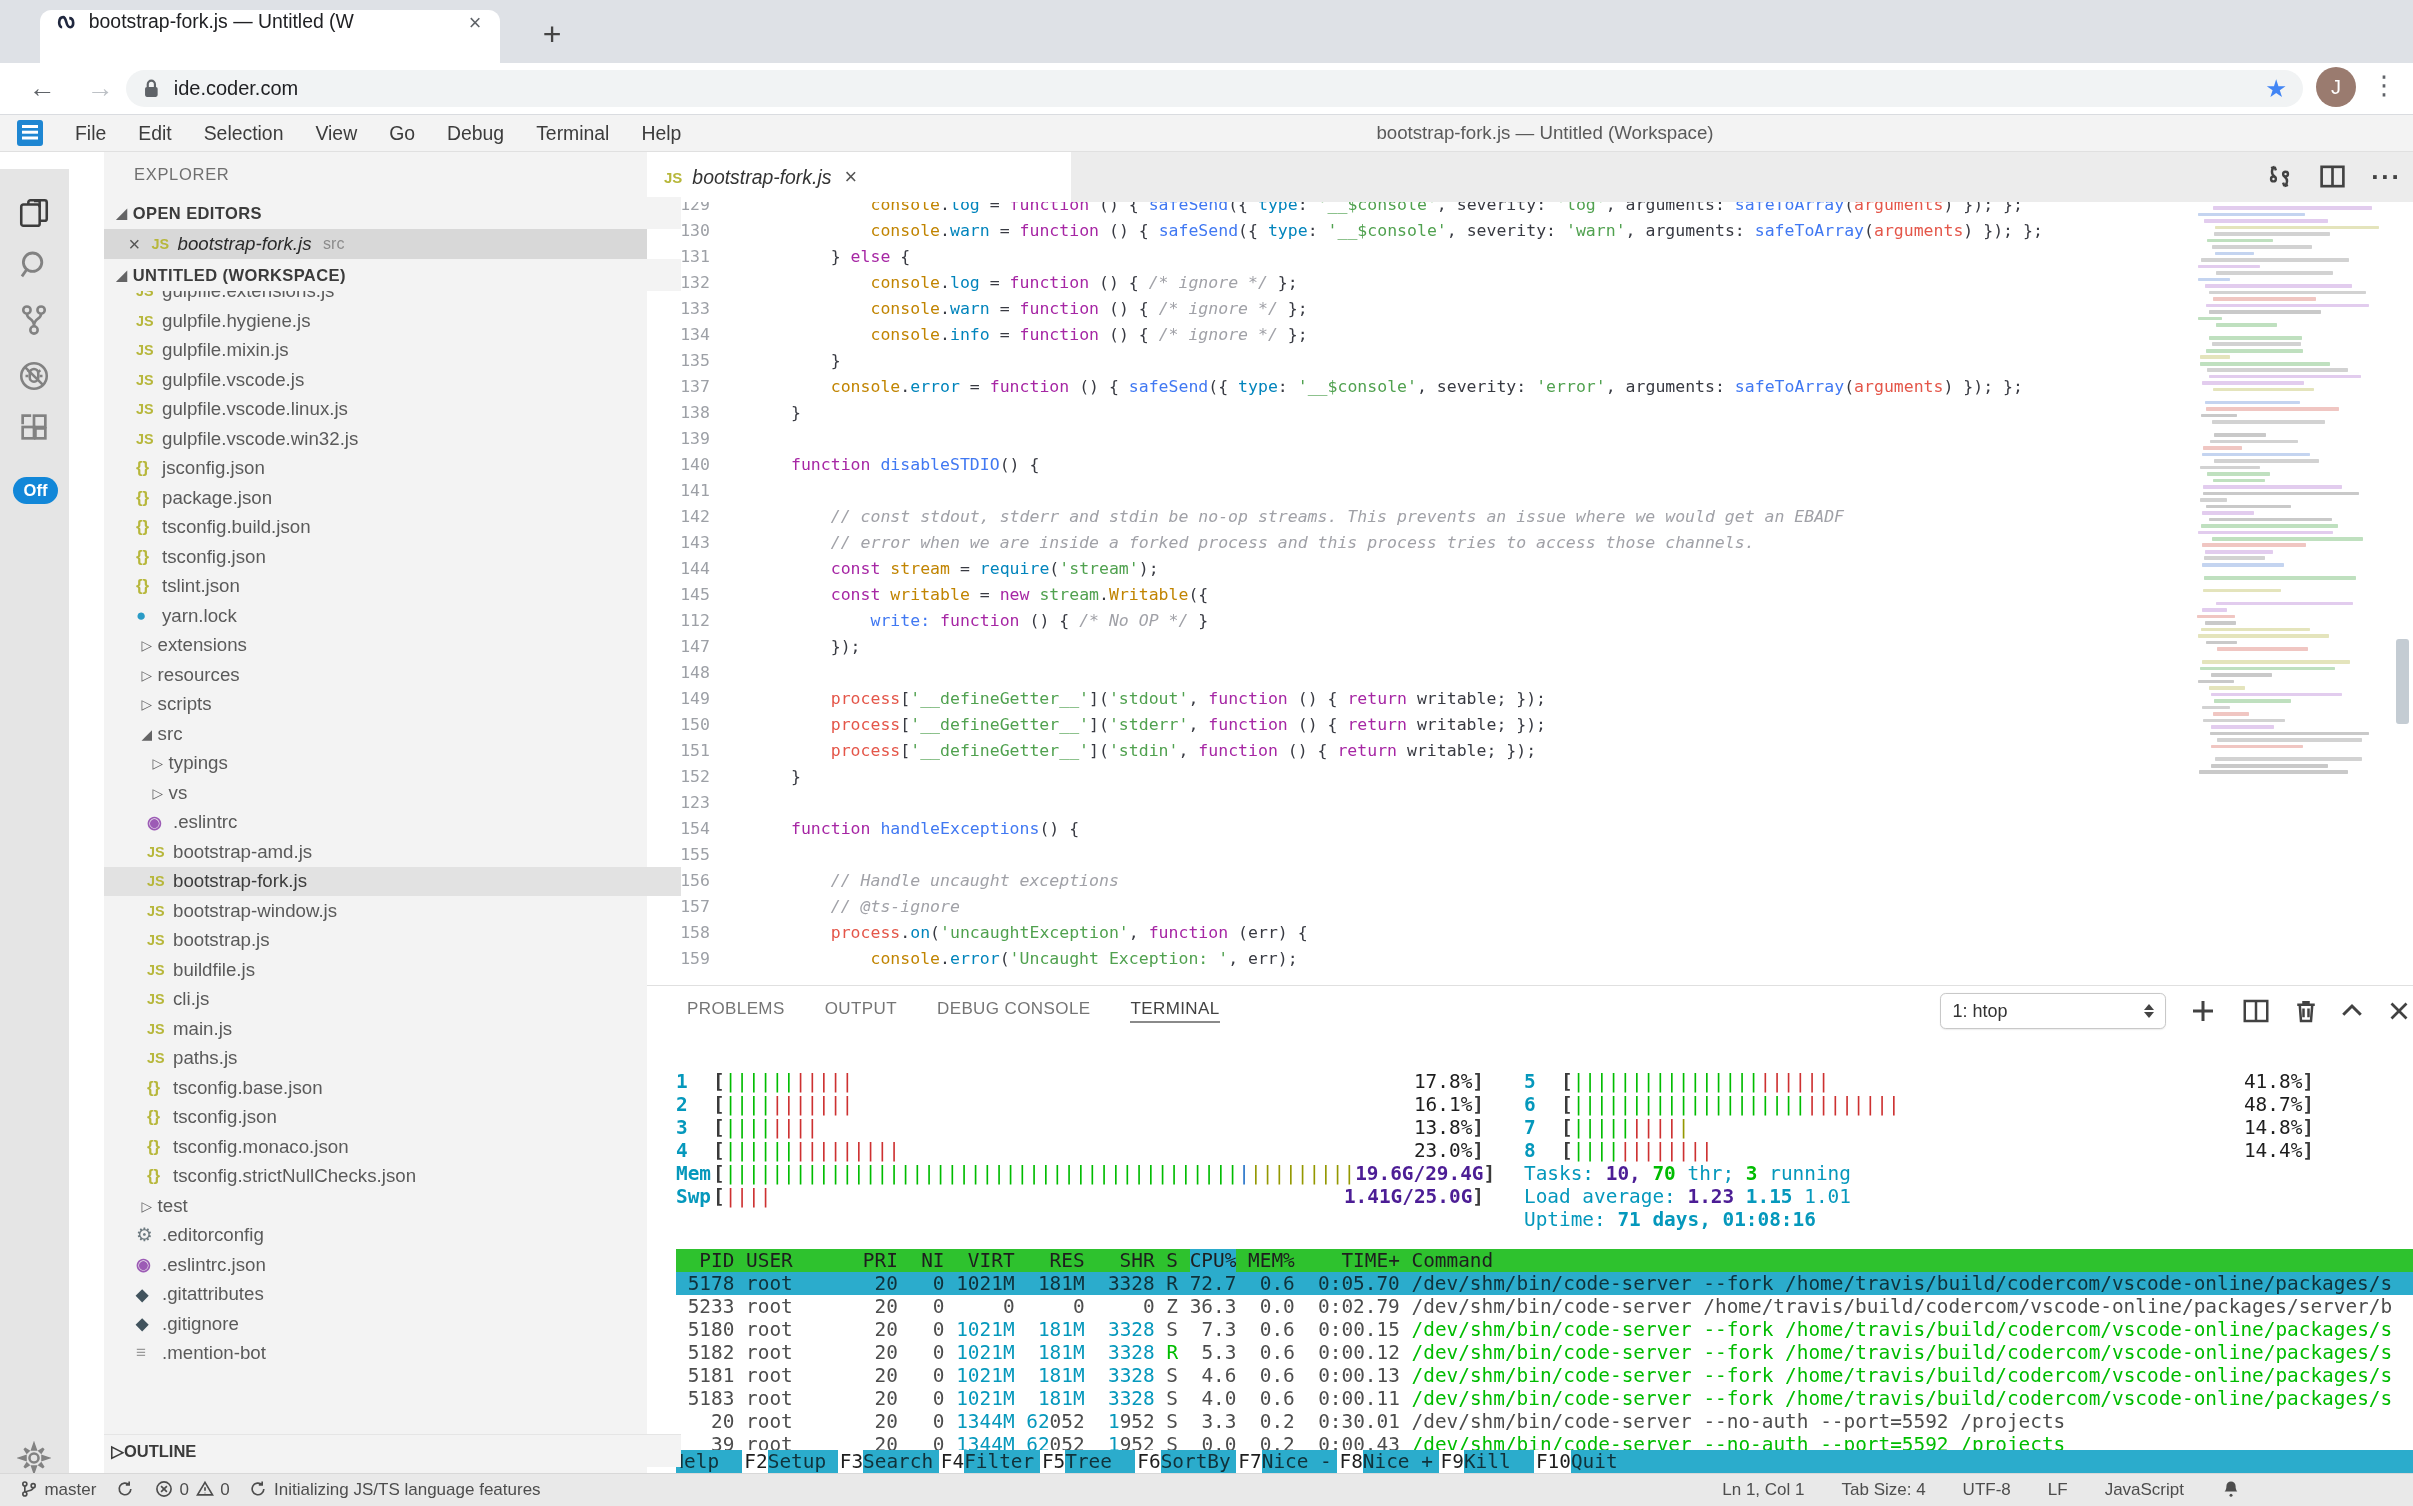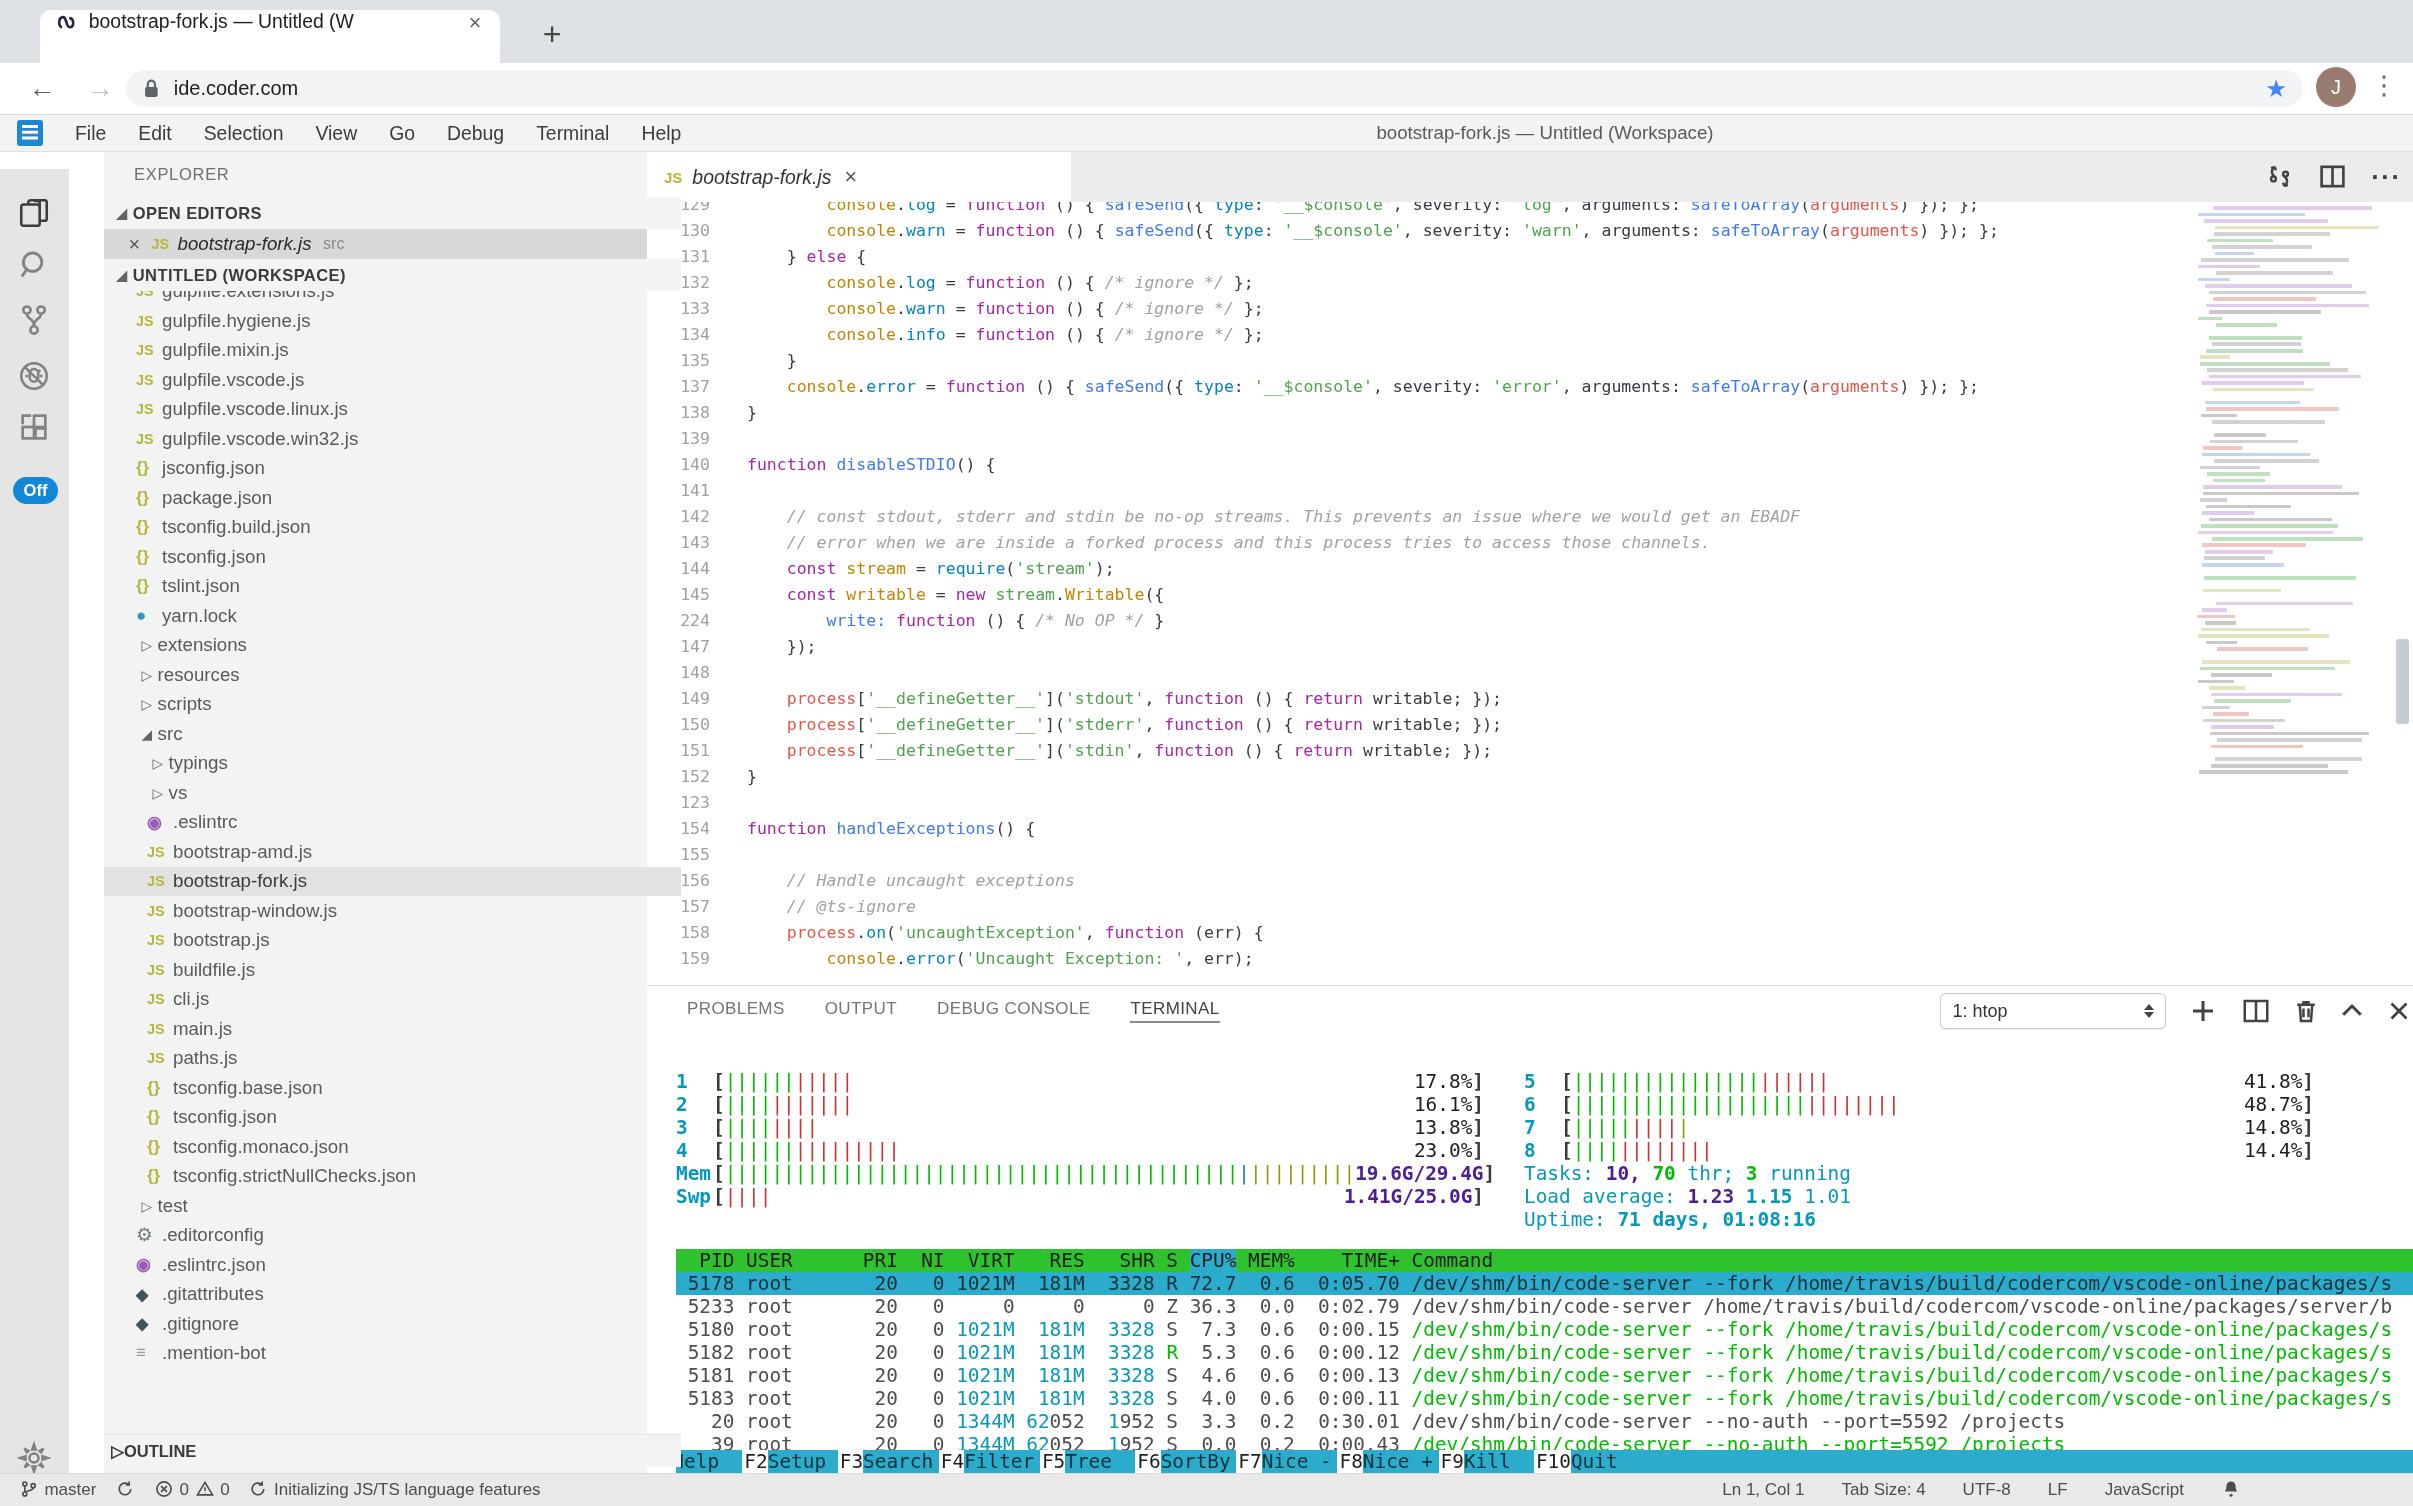--- a/index.html
+++ b/index.html
@@ -73,21 +73,21 @@
 
   
   .editor { position:absolute; left:647px; top:152px; right:0; bottom:33px; background:#fff; }
   .tabbar { position:absolute; left:0; top:0; width:100%; height:50px; background:#ECECEC; display:flex; }
   .etab { width:424px; height:50px; background:#fff; display:flex; align-items:center; padding:0 17px; }
   .etab-label { font-size:19.4px; font-style:italic; color:#333; margin:0 13px 0 10px; }
   .etab-close { font-size:21.6px; color:#555; }
   .tab-actions { position:absolute; right:11.5px; top:0; height:50px; display:flex; align-items:center; gap:24.4px; color:#424242; }
   .tab-actions svg { width:29px; height:29px; }
   .codearea { position:absolute; left:0; top:50px; width:100%; height:783px; overflow:hidden; }
-  .code-line { height:26px; display:flex; white-space:pre; font-family:"DejaVu Sans Mono",monospace; font-size:16.5px; line-height:26px; }
+  .code-line { height:26px; display:flex; white-space:pre; font-family:"DejaVu Sans Mono",monospace; font-size:16.5px; line-height:26px;gap:44px; }
   .gutter { width:63px; flex:0 0 63px; text-align:right; color:#9DA0A6; }
   .ltext { margin-left:37px; }
   .c-k{color:#A626A4} .c-f{color:#4078F2} .c-c{color:#0184BC} .c-v{color:#C18401}
   .c-s{color:#50A14F} .c-m{color:#A0A1A7;font-style:italic} .c-r{color:#E45649} .c-p{color:#383A42}
   .minimap { position:absolute; right:26px; top:4.3px; width:190px; height:575px; }
   .mm-row { height:3.6px; margin-bottom:2.9px; border-radius:0.7px; }
   .vscroll { position:absolute; right:4.3px; top:437px; width:13px; height:85px; background:rgba(100,120,140,.38); border-radius:2.9px; }
 
   
   .panel { position:absolute; left:0; top:833px; width:100%; bottom:0; background:#fff; border-top:0.7px solid #E0E0E0; }
@@ -437,21 +437,21 @@
           <div class="code-line"><span class="gutter">135</span><span class="ltext"><span class="c-p">    }</span></span></div>
           <div class="code-line"><span class="gutter">137</span><span class="ltext"><span class="c-p">    </span><span class="c-v">console</span><span class="c-p">.</span><span class="c-c">error</span><span class="c-p"> = </span><span class="c-k">function</span><span class="c-p"> () { </span><span class="c-f">safeSend</span><span class="c-p">({ </span><span class="c-c">type</span><span class="c-p">: </span><span class="c-s">'__$console'</span><span class="c-p">, severity: </span><span class="c-s">'error'</span><span class="c-p">, arguments: </span><span class="c-f">safeToArray</span><span class="c-p">(</span><span class="c-r">arguments</span><span class="c-p">) }); };</span></span></div>
           <div class="code-line"><span class="gutter">138</span><span class="ltext"><span class="c-p">}</span></span></div>
           <div class="code-line"><span class="gutter">139</span><span class="ltext"></span></div>
           <div class="code-line"><span class="gutter">140</span><span class="ltext"><span class="c-k">function</span><span class="c-p"> </span><span class="c-f">disableSTDIO</span><span class="c-p">() {</span></span></div>
           <div class="code-line"><span class="gutter">141</span><span class="ltext"></span></div>
           <div class="code-line"><span class="gutter">142</span><span class="ltext"><span class="c-p">    </span><span class="c-m">// const stdout, stderr and stdin be no-op streams. This prevents an issue where we would get an EBADF</span></span></div>
           <div class="code-line"><span class="gutter">143</span><span class="ltext"><span class="c-p">    </span><span class="c-m">// error when we are inside a forked process and this process tries to access those channels.</span></span></div>
           <div class="code-line"><span class="gutter">144</span><span class="ltext"><span class="c-p">    </span><span class="c-k">const</span><span class="c-p"> </span><span class="c-v">stream</span><span class="c-p"> = </span><span class="c-c">require</span><span class="c-p">(</span><span class="c-s">'stream'</span><span class="c-p">);</span></span></div>
           <div class="code-line"><span class="gutter">145</span><span class="ltext"><span class="c-p">    </span><span class="c-k">const</span><span class="c-p"> </span><span class="c-v">writable</span><span class="c-p"> = </span><span class="c-k">new</span><span class="c-p"> </span><span class="c-s">stream</span><span class="c-p">.</span><span class="c-v">Writable</span><span class="c-p">({</span></span></div>
-          <div class="code-line"><span class="gutter">224</span><span class="ltext"><span class="c-p">        </span><span class="c-f">write:</span><span class="c-p"> </span><span class="c-k">function</span><span class="c-p"> () { </span><span class="c-m">/* No OP */</span><span class="c-p"> }</span></span></div>
+          <div class="code-line"><span class="gutter">112</span><span class="ltext"><span class="c-p">        </span><span class="c-f">write:</span><span class="c-p"> </span><span class="c-k">function</span><span class="c-p"> () { </span><span class="c-m">/* No OP */</span><span class="c-p"> }</span></span></div>
           <div class="code-line"><span class="gutter">147</span><span class="ltext"><span class="c-p">    });</span></span></div>
           <div class="code-line"><span class="gutter">148</span><span class="ltext"></span></div>
           <div class="code-line"><span class="gutter">149</span><span class="ltext"><span class="c-p">    </span><span class="c-r">process</span><span class="c-p">[</span><span class="c-s">'__defineGetter__'</span><span class="c-p">](</span><span class="c-s">'stdout'</span><span class="c-p">, </span><span class="c-k">function</span><span class="c-p"> () { </span><span class="c-k">return</span><span class="c-p"> writable; });</span></span></div>
           <div class="code-line"><span class="gutter">150</span><span class="ltext"><span class="c-p">    </span><span class="c-r">process</span><span class="c-p">[</span><span class="c-s">'__defineGetter__'</span><span class="c-p">](</span><span class="c-s">'stderr'</span><span class="c-p">, </span><span class="c-k">function</span><span class="c-p"> () { </span><span class="c-k">return</span><span class="c-p"> writable; });</span></span></div>
           <div class="code-line"><span class="gutter">151</span><span class="ltext"><span class="c-p">    </span><span class="c-r">process</span><span class="c-p">[</span><span class="c-s">'__defineGetter__'</span><span class="c-p">](</span><span class="c-s">'stdin'</span><span class="c-p">, </span><span class="c-k">function</span><span class="c-p"> () { </span><span class="c-k">return</span><span class="c-p"> writable; });</span></span></div>
           <div class="code-line"><span class="gutter">152</span><span class="ltext"><span class="c-p">}</span></span></div>
           <div class="code-line"><span class="gutter">123</span><span class="ltext"></span></div>
           <div class="code-line"><span class="gutter">154</span><span class="ltext"><span class="c-k">function</span><span class="c-p"> </span><span class="c-f">handleExceptions</span><span class="c-p">() {</span></span></div>
           <div class="code-line"><span class="gutter">155</span><span class="ltext"></span></div>
           <div class="code-line"><span class="gutter">156</span><span class="ltext"><span class="c-p">    </span><span class="c-m">// Handle uncaught exceptions</span></span></div>

